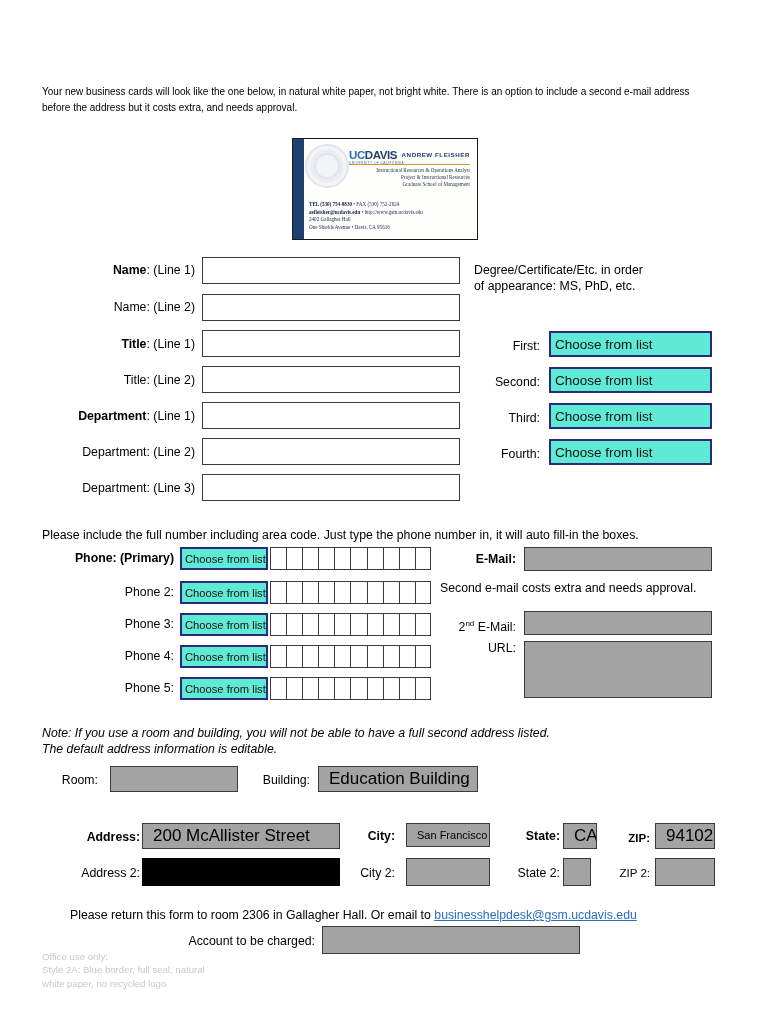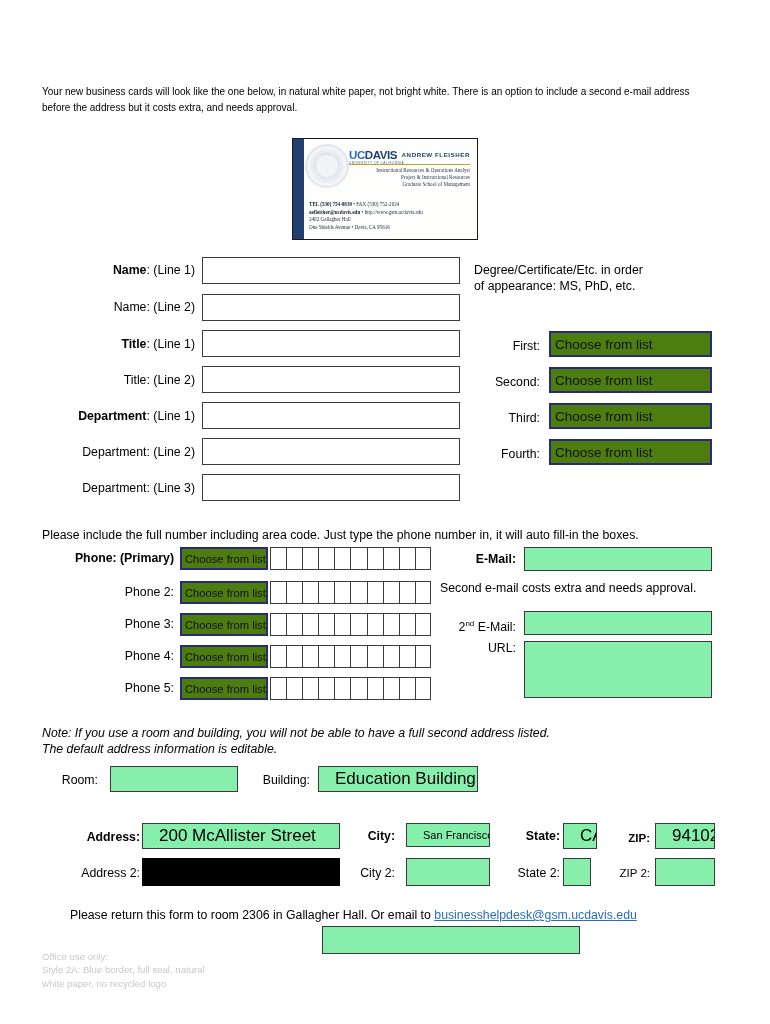--- a/index.html
+++ b/index.html
@@ -87,30 +87,30 @@
     position:absolute; font-size:12.3px; text-align:right;
     white-space:nowrap; line-height:14px;
   }
   .lbl b{font-weight:bold;}
   .box{
     position:absolute; background:#fff;
     border:1.6px solid #3b3b3b; box-sizing:border-box;
   }
   .dd{
     position:absolute; box-sizing:border-box;
-    background:#4d7c0f; border:2px solid #2a2a7a;
+    background:#5eead4; border:2px solid #2a2a7a;
     font-size:13.5px; color:#111; padding-left:4px;
     display:flex; align-items:center; overflow:hidden;
     white-space:nowrap;
   }
   .dd.small{font-size:11.2px; border-width:2px; padding-left:3px;}
   .val{
     position:absolute; box-sizing:border-box;
-    background:#86efac; border:1.6px solid #3b3b3b;
-    display:flex; align-items:center; padding-left:16px;
+    background:#a3a3a3; border:1.6px solid #3b3b3b;
+    display:flex; align-items:center; padding-left:10px;
     white-space:nowrap; overflow:hidden;
   }
   .val.fs17{font-size:17px;}
   .val.fs11{font-size:11px;}
   .digits{position:absolute; display:flex;}
   .digits .cell{
     width:16.1px; height:23px; box-sizing:border-box;
     border:1.6px solid #3b3b3b; border-right-width:0; background:#fff;
   }
   .digits .cell:last-child{border-right-width:1.6px;}
@@ -305,20 +305,21 @@
   <div class="val" style="left:406px; top:858px; width:84px; height:28px;"></div>
 
   <div class="lbl" style="left:466px; top:866px; width:94px;">State 2:</div>
   <div class="val" style="left:563px; top:858px; width:28px; height:28px;"></div>
 
   <div class="lbl" style="left:588px; top:866px; width:62px; font-size:11.5px;">ZIP 2:</div>
   <div class="val" style="left:655px; top:858px; width:60px; height:28px;"></div>
 
   <div class="para" style="left:70px; top:907px; width:700px;"><span>Please return this form to room 2306 in Gallagher Hall. Or email to </span><span class="link">businesshelpdesk@gsm.ucdavis.edu</span></div>
 
+  <div class="lbl" style="left:60px; top:934px; width:255px;">Account to be charged:</div>
   <div class="val" style="left:322px; top:926px; width:258px; height:28px;"></div>
 
   <div class="officeuse">
     <div>Office use only:</div>
     <div>Style 2A: Blue border, full seal, natural</div>
     <div>white paper, no recycled logo</div>
   </div>
 
 </div>
 

